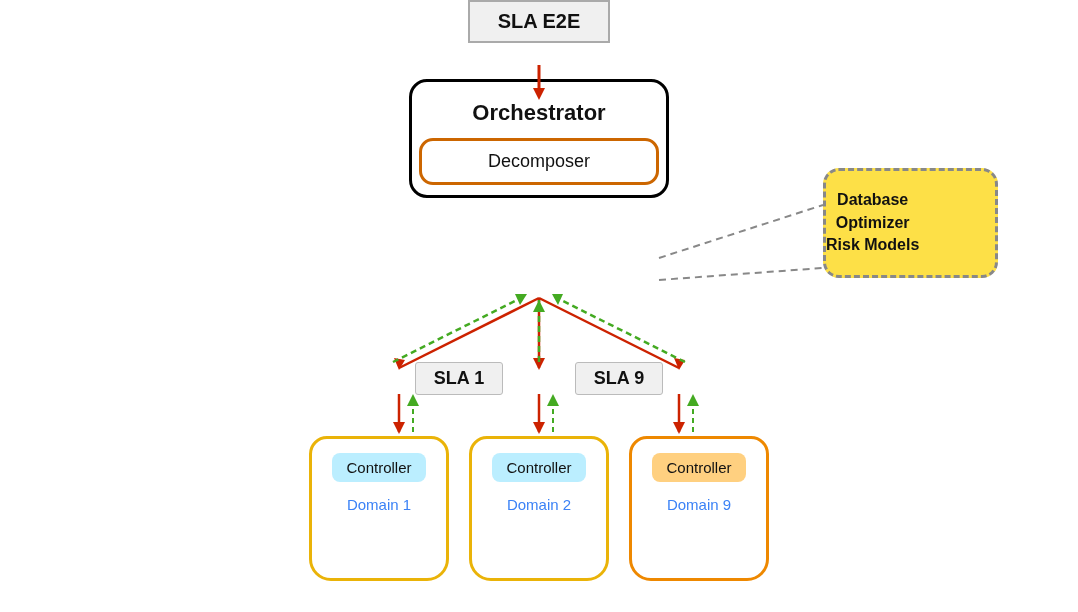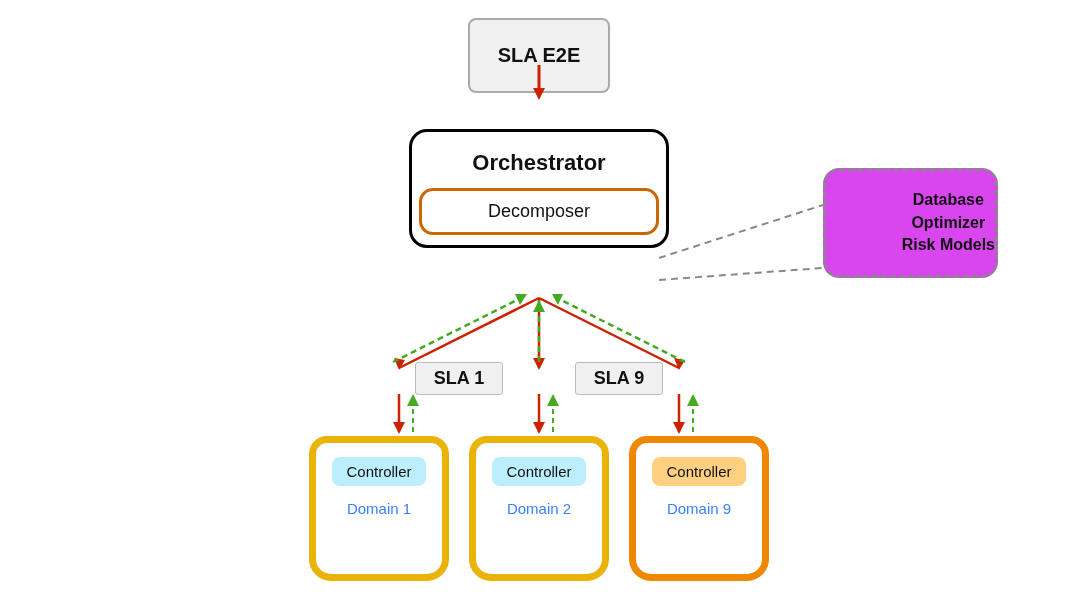--- a/index.html
+++ b/index.html
@@ -16,25 +16,24 @@
       width: 100%;
       height: 100%;
       position: relative;
       display: flex;
       flex-direction: column;
       align-items: center;
     }
 
     
     .sla-e2e {
-      margin-top: 18px;
       background: #f0f0f0;
       border: 2px solid #aaa;
-      border-radius: 8px;
-      padding: 24px 28px;
+      border-radius: 0;
+      padding: 8px 28px;
       font-size: 20px;
       font-weight: bold;
       color: #111;
     }
 
     
     .orchestrator-box {
       border: 3px solid #000000;
       border-radius: 18px;
       background: #fff;
@@ -117,21 +116,21 @@
       top: 436px;
       left: 50%;
       transform: translateX(-50%);
       width: 520px;
     }
 
     .controller-box {
       width: 140px;
       height: 145px;
       border-radius: 18px 18px 22px 22px;
-      border: 7px solid #eab308;
+      border: 3px solid #eab308;
       background: #fff;
       display: flex;
       flex-direction: column;
       align-items: center;
       padding-top: 14px;
       margin: 0 10px;
       position: relative;
     }
 
     .controller-box.orange {
@@ -160,24 +159,24 @@
 
     
     .database-box {
       position: absolute;
       top: 168px;
       right: 80px;
       width: 175px;
       height: 110px;
       border: 3px dashed #888;
       border-radius: 16px;
-      background: #d946ef;
-      display: flex;
-      align-items: center;
-      justify-content: flex-end;
+      background: #fde047;
+      display: flex;
+      align-items: center;
+      justify-content: flex-start;
       text-align: center;
     }
 
     .database-label {
       font-size: 16px;
       font-weight: bold;
       color: #111;
       line-height: 1.4;
     }
 

